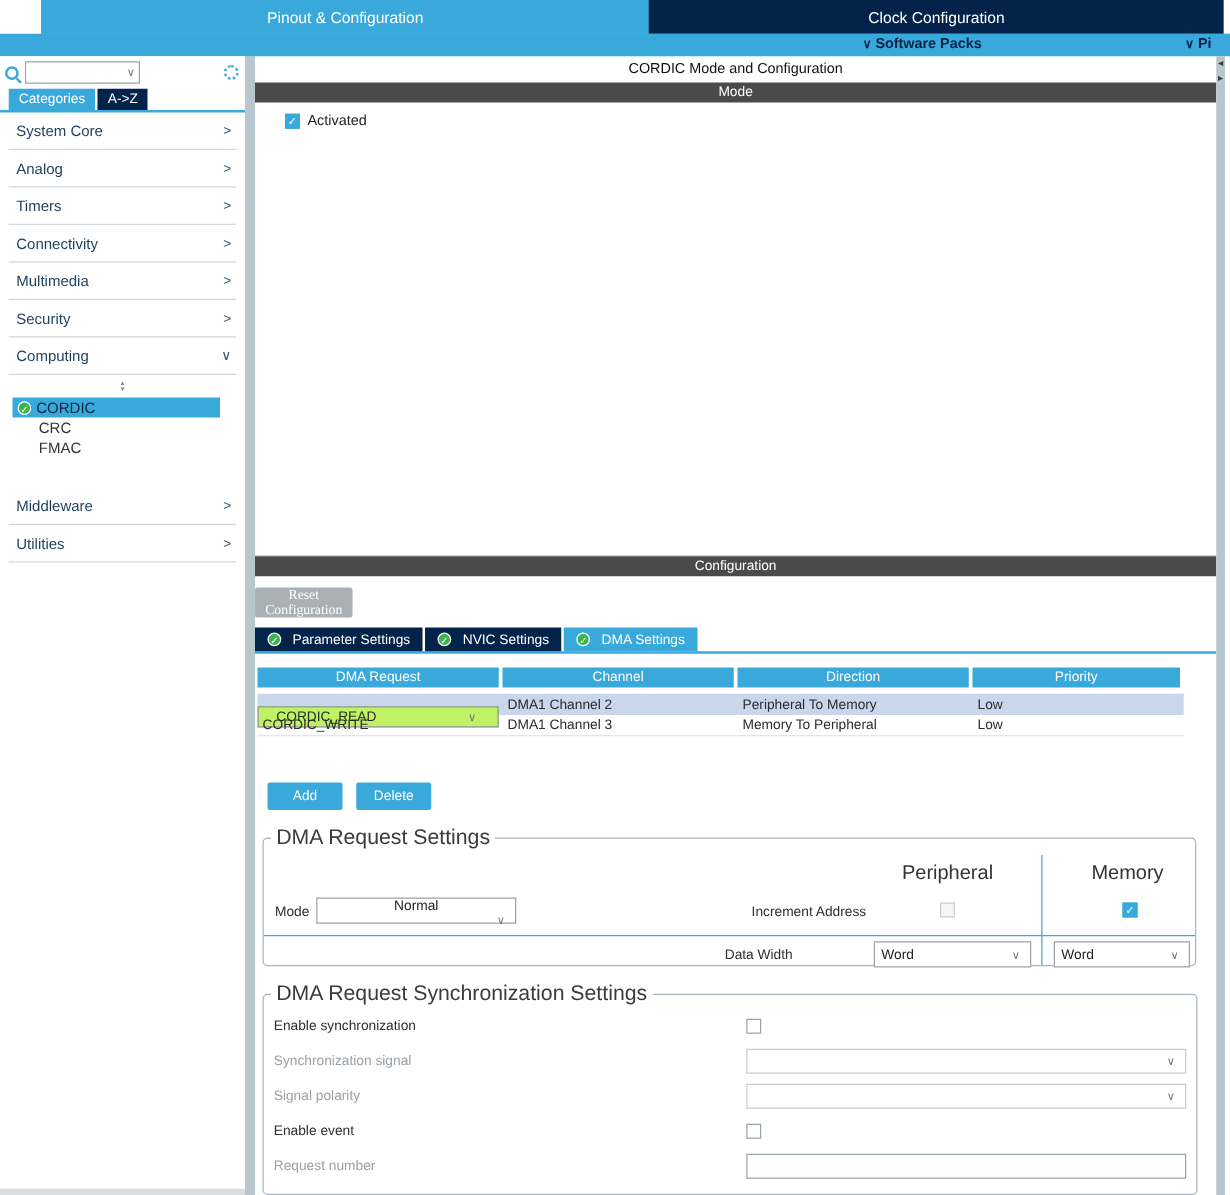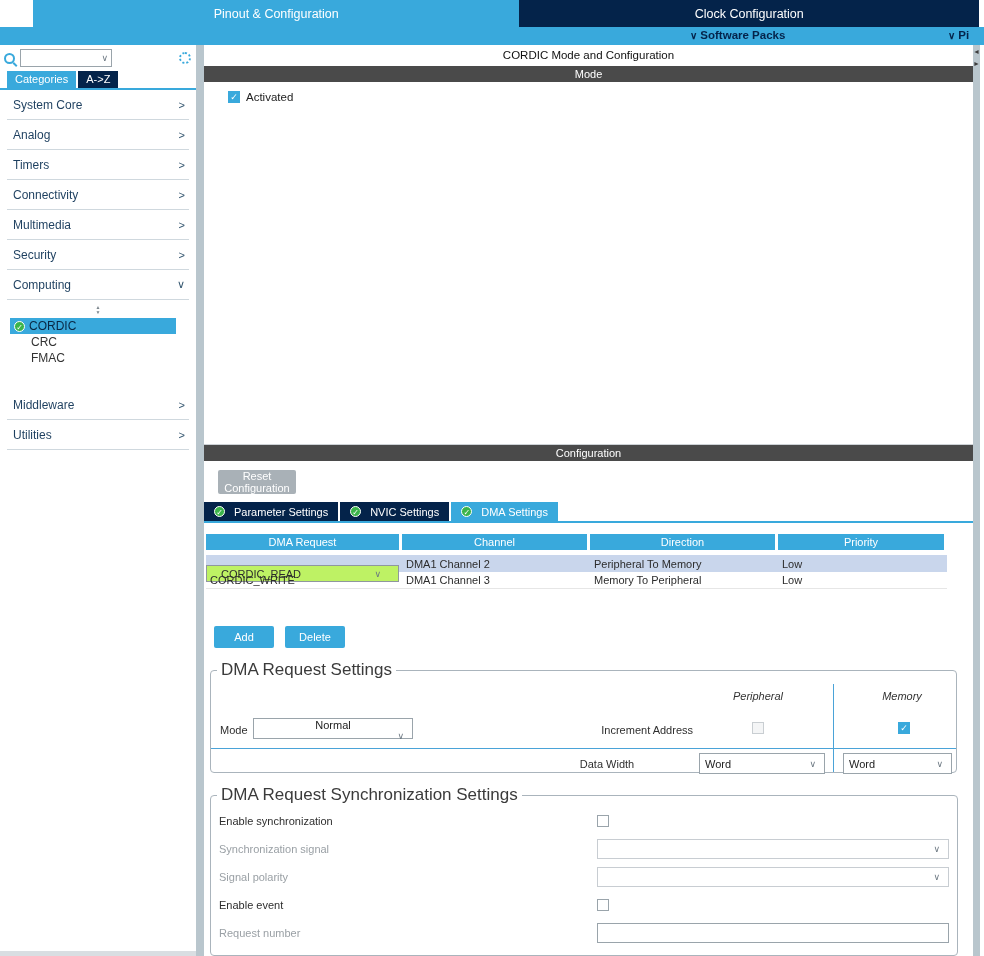--- a/index.html
+++ b/index.html
@@ -57,21 +57,21 @@
   .bar-dark { height:16px; background:var(--bar_gray); color:#fff; text-align:center; line-height:16px; font-size:11px; }
   .mode-content { flex:1; padding:9px 0 0 24px; }
   .cbrow { display:flex; align-items:center; gap:6px; font-size:11.5px; color:#222; }
   .cb { width:12px; height:12px; border:1px solid #9aa4ab; background:#fff; display:inline-flex; align-items:center; justify-content:center; flex:0 0 auto; cursor:pointer; }
   .cb span { display:none; color:#fff; font-size:9px; line-height:10px; }
   .cb.checked { background:var(--accent); border-color:var(--accent); }
   .cb.checked span { display:block; }
   .cb.disabled { border-color:#c9ced2; background:#f4f5f6; cursor:default; }
 
   .panel-config { flex:1; display:flex; flex-direction:column; }
-  .reset-btn { margin:9px 0 0 14px; width:78px; height:24px; background:#a9b1b7; color:#fff; border:none; font-size:11px; border-radius:2px; font-family:Liberation Sans, sans-serif; cursor:pointer; }
+  .reset-btn { margin:9px 0 0 0; width:78px; height:24px; background:#a9b1b7; color:#fff; border:none; font-size:11px; border-radius:2px; font-family:Liberation Serif, serif; cursor:pointer; }
   .cfg-tabs { display:flex; gap:2px; margin-top:8px; border-bottom:2px solid var(--accent); }
   .cfg-tab { display:flex; align-items:center; gap:5px; background:var(--navy); color:#fff; font-size:11px; height:19px; padding:0 10px; cursor:pointer; }
   .cfg-tab.active { background:var(--accent); }
 
   .dma-table { margin:11px 0 0 2px; width:741px; }
   .thead { display:flex; gap:3px; }
   .th { background:var(--accent); color:#fff; height:16px; line-height:16px; text-align:center; font-size:11px; }
   .c1 { width:193px; } .c2 { width:185px; } .c3 { width:185px; } .c4 { width:166px; }
   .tbody { margin-top:5px; }
   .tr { display:flex; gap:3px; height:17px; align-items:center; cursor:pointer; }
@@ -81,21 +81,21 @@
   .row-combo { height:17px; background:#bef264; border:1px solid #8f979e; display:flex; align-items:center; padding:0 14px; font-size:11px; color:#2c2c2c; cursor:pointer;margin-top:20px; }
   .row-combo .combo-arrow { font-size:9px; }
 
   .btn-row { margin:37px 0 0 10px; display:flex; gap:11px; }
   .btn { width:60px; height:22px; background:var(--accent); color:#fff; border:none; font-size:11px; border-radius:2px; font-family:inherit; cursor:pointer; }
 
   fieldset.fs { margin:12px 0 0 6px; width:747px; border:1px solid #aab4bc; border-radius:4px; background:#fff; }
   fieldset.fs legend { margin-left:6px; padding:0 4px; font-size:17px; color:#3b3b3b; }
   .fs1-body { position:relative; height:92px; }
   .vline { position:absolute; left:622px; top:4px; bottom:0; width:1px; background:#4aa3d8; }
-  .colhead { position:absolute; top:10px; font-size:11px; color:#333; width:110px; text-align:center;font-style:italic; }
+  .colhead { position:absolute; top:10px; font-size:16px; color:#333; width:110px; text-align:center; }
   .colhead-p { left:492px; } .colhead-m { left:636px; }
   .mode-lbl { position:absolute; left:9px; top:44px; color:#2e2e2e; }
   .sel { border:1px solid #9aa4ab; background:#fff; display:flex; align-items:center; padding:0 5px; font-size:11px; color:#222; cursor:pointer; }
   .sel .combo-arrow { font-size:9px; }
   .sel.disabled { border-color:#c8cdd2; cursor:default; }
   .mode-sel { position:absolute; left:42px; top:38px; width:160px; height:21px;flex-direction:column; }
   .inc-lbl { position:absolute; left:328px; width:154px; text-align:right; top:44px; color:#2e2e2e; }
   .cb-abs { position:absolute; }
   .cb-p { left:541px; top:42px; } .cb-m { left:687px; top:42px; }
   .hline { position:absolute; left:0; right:0; top:68px; height:1px; background:#4aa3d8; }

